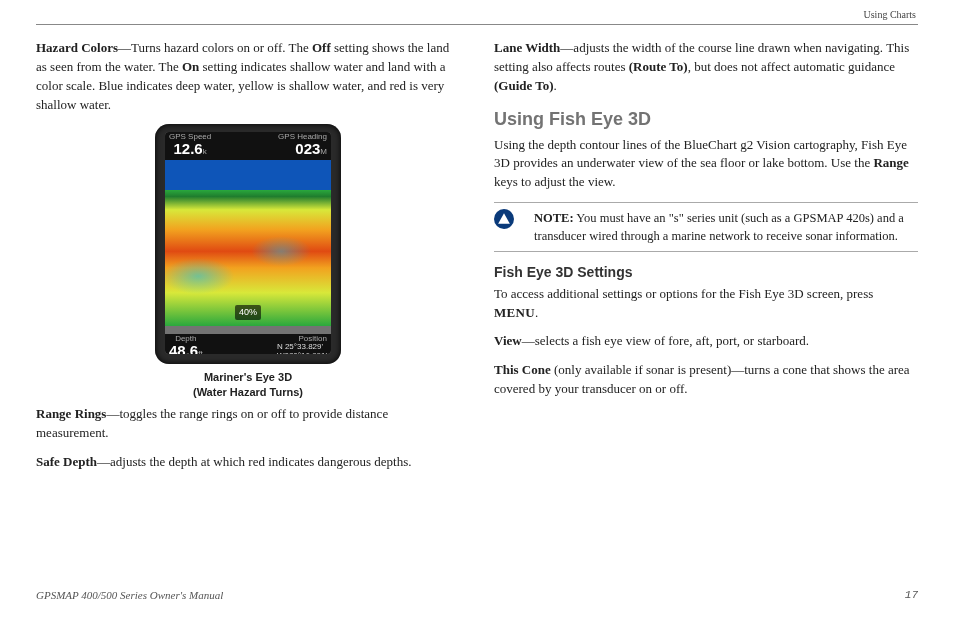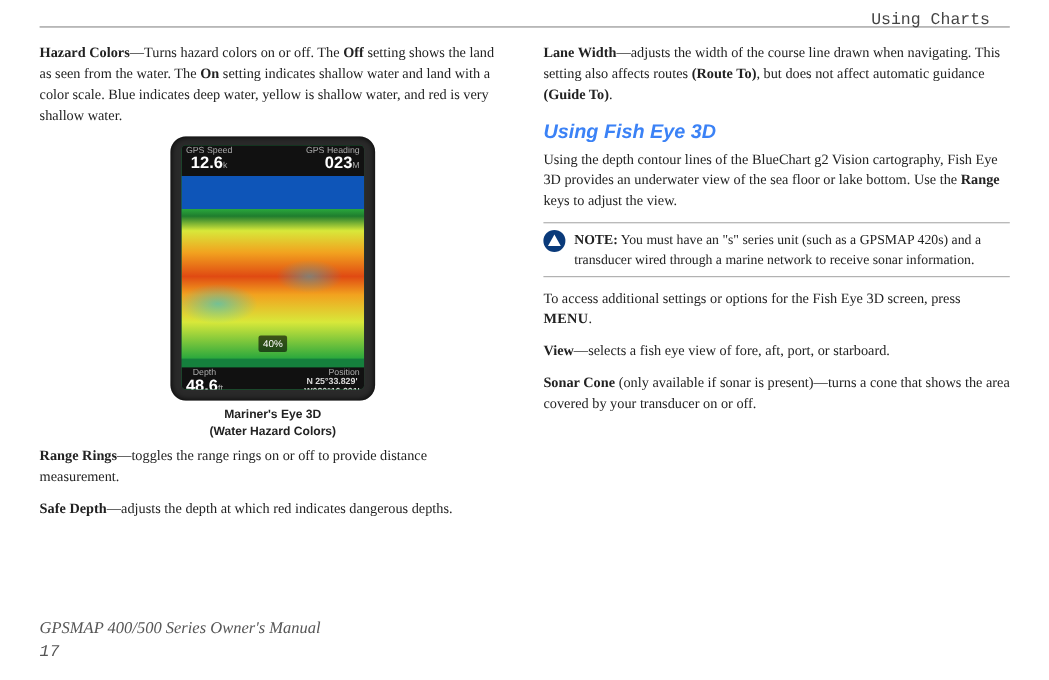--- a/index.html
+++ b/index.html
@@ -13,38 +13,37 @@
     padding: 24px 36px 18px 36px;
     position: relative;
   }
   .top-rule {
     border-top: 1px solid #888;
     margin-bottom: 14px;
   }
   .header-label {
     position: absolute;
     top: 8px;
-    right: 54px;
-    font-size: 15px;
-    font-family: Liberation Mono, monospace;
+    right: 38px;
+    font-size: 10px;
+    font-family: Liberation Serif, serif;
     color: #444;
   }
   .columns {
     display: flex;
     gap: 34px;
   }
   .col { flex: 1; }
   p { margin-bottom: 10px; }
   h2 {
     font-family: Arial, sans-serif;
     font-weight: bold;
     font-size: 18px;
-    color: #3b82f6;
+    color: #737373;
     margin: 6px 0 4px 0;
-    font-style: italic;
   }
   h3 {
     font-family: Arial, sans-serif;
     font-weight: bold;
     font-size: 14px;
     color: #333;
     margin: 10px 0 2px 0;
   }
   .figure {
     text-align: center;
@@ -56,21 +55,21 @@
     margin: 0 auto 6px auto;
     background: #2a2a2a;
     border-radius: 14px;
     padding: 8px 10px 10px 10px;
     box-shadow: inset 0 0 6px #000;
     position: relative;
   }
   .screen {
     width: 100%;
     height: 100%;
-    background: #15803d;
+    background: #737373;
     border-radius: 4px;
     position: relative;
     overflow: hidden;
     color: #fff;
     font-family: Arial, sans-serif;
   }
   .scr-top, .scr-bot {
     position: absolute;
     left: 0; right: 0;
     background: #111;
@@ -79,21 +78,21 @@
     padding: 1px 4px;
     display: flex;
     justify-content: space-between;
   }
   .scr-top { top: 0; height: 28px; align-items: flex-start; }
   .scr-bot { bottom: 0; height: 20px; align-items: flex-start; }
   .scr-val { color: #fff; font-size: 15px; font-weight: bold; line-height: 1; margin-top: 37px; }
   .scr-small { font-size: 8px; color: #aaa; line-height: 1; }
   .scr-cell { display: flex; flex-direction: column; }
   .scr-cell.r { text-align: right; align-items: flex-end; }
-  .scr-pos { font-size: 8px; color:#ddd; line-height:1.1; text-align:center;font-weight:bold; }
+  .scr-pos { font-size: 8px; color:#ddd; line-height:1.1; text-align:left; }
   .terrain {
     position: absolute;
     top: 28px; bottom: 28px; left:0; right:0;
     background:
       radial-gradient(ellipse 60px 30px at 20% 70%, rgba(0,200,255,.5), transparent 60%),
       radial-gradient(ellipse 50px 25px at 70% 55%, rgba(0,200,255,.4), transparent 60%),
       linear-gradient(to bottom, #0e55b8 0%, #0e55b8 18%, #2aa83d 18%, #1f7d2e 22%,
                       #d8e83a 30%, #f2a21f 42%, #e04a12 55%, #f2a21f 65%, #d8e83a 80%, #2aa83d 100%);
   }
   .pct-badge {
@@ -110,42 +109,41 @@
     font-weight: bold;
     font-size: 11px;
     line-height: 1.3;
   }
   .note-box {
     border-top: 1px solid #aaa;
     border-bottom: 1px solid #aaa;
     padding: 6px 2px 6px 0;
     margin: 8px 0 10px 0;
     display: flex;
-    gap: 8px;
+    gap: 20px;
     align-items: flex-start;
     font-size: 12.5px;
   }
   .note-icon {
     flex-shrink: 0;
     width: 20px; height: 20px;
     border-radius: 50%;
     background: #0a3a7a;
     display: flex; align-items: center; justify-content: center;
   }
   .note-icon svg { width: 14px; height: 14px; }
   .footer {
     position: absolute;
     bottom: 14px;
     left: 36px; right: 36px;
     display: flex;
     justify-content: space-between;
     font-style: italic;
-    font-size: 15px;
+    font-size: 11px;
     color: #555;
-    flex-direction: column;
   }
   .footer .pg { font-style: italic; color: #555; font-family: Liberation Mono, monospace; }
   b { font-weight: bold; }
   .smallcaps-menu { font-weight: bold; letter-spacing: .3px; margin-top: 40px; }
 </style>
 </head>
 <body>
 
 <div class="header-label">Using Charts</div>
 <div class="top-rule"></div>
@@ -181,21 +179,21 @@
               <span class="scr-small">Position</span>
               <div class="scr-pos">
                 <div>N  25°33.829'</div>
                 <div>W080°16.991'</div>
               </div>
             </div>
           </div>
         </div>
       </div>
       <div class="caption">Mariner's Eye 3D</div>
-      <div class="caption">(Water Hazard Colors)</div>
+      <div class="caption">(Water Hazard Turns)</div>
     </div>
 
     <p>
       <b>Range Rings</b><span>—toggles the range rings on or off to provide distance measurement.</span>
     </p>
     <p>
       <b>Safe Depth</b><span>—adjusts the depth at which red indicates dangerous depths.</span>
     </p>
   </div>
 
@@ -213,28 +211,29 @@
       <div class="note-icon">
         <svg viewBox="0 0 24 24">
             <path fill="#fff" d="M12 2 L22 20 H2 Z M11 8h2v6h-2zm0 8h2v2h-2z"></path>
           </svg>
       </div>
       <div>
         <b>NOTE:</b><span> You must have an "s" series unit (such as a GPSMAP 420s) and a transducer wired through a marine network to receive sonar information.</span>
       </div>
     </div>
 
+    <h3>Fish Eye 3D Settings</h3>
     <p>
       <span>To access additional settings or options for the Fish Eye 3D screen, press </span><b class="smallcaps-menu">MENU</b><span>.</span>
     </p>
     <p>
       <b>View</b><span>—selects a fish eye view of fore, aft, port, or starboard.</span>
     </p>
     <p>
-      <b>Sonar Cone</b><span> (only available if sonar is present)—turns a cone that shows the area covered by your transducer on or off.</span>
+      <b>This Cone</b><span> (only available if sonar is present)—turns a cone that shows the area covered by your transducer on or off.</span>
     </p>
   </div>
 </div>
 
 <div class="footer">
   <span>GPSMAP 400/500 Series Owner's Manual</span>
   <span class="pg">17</span>
 </div>
 
 </body></html>

